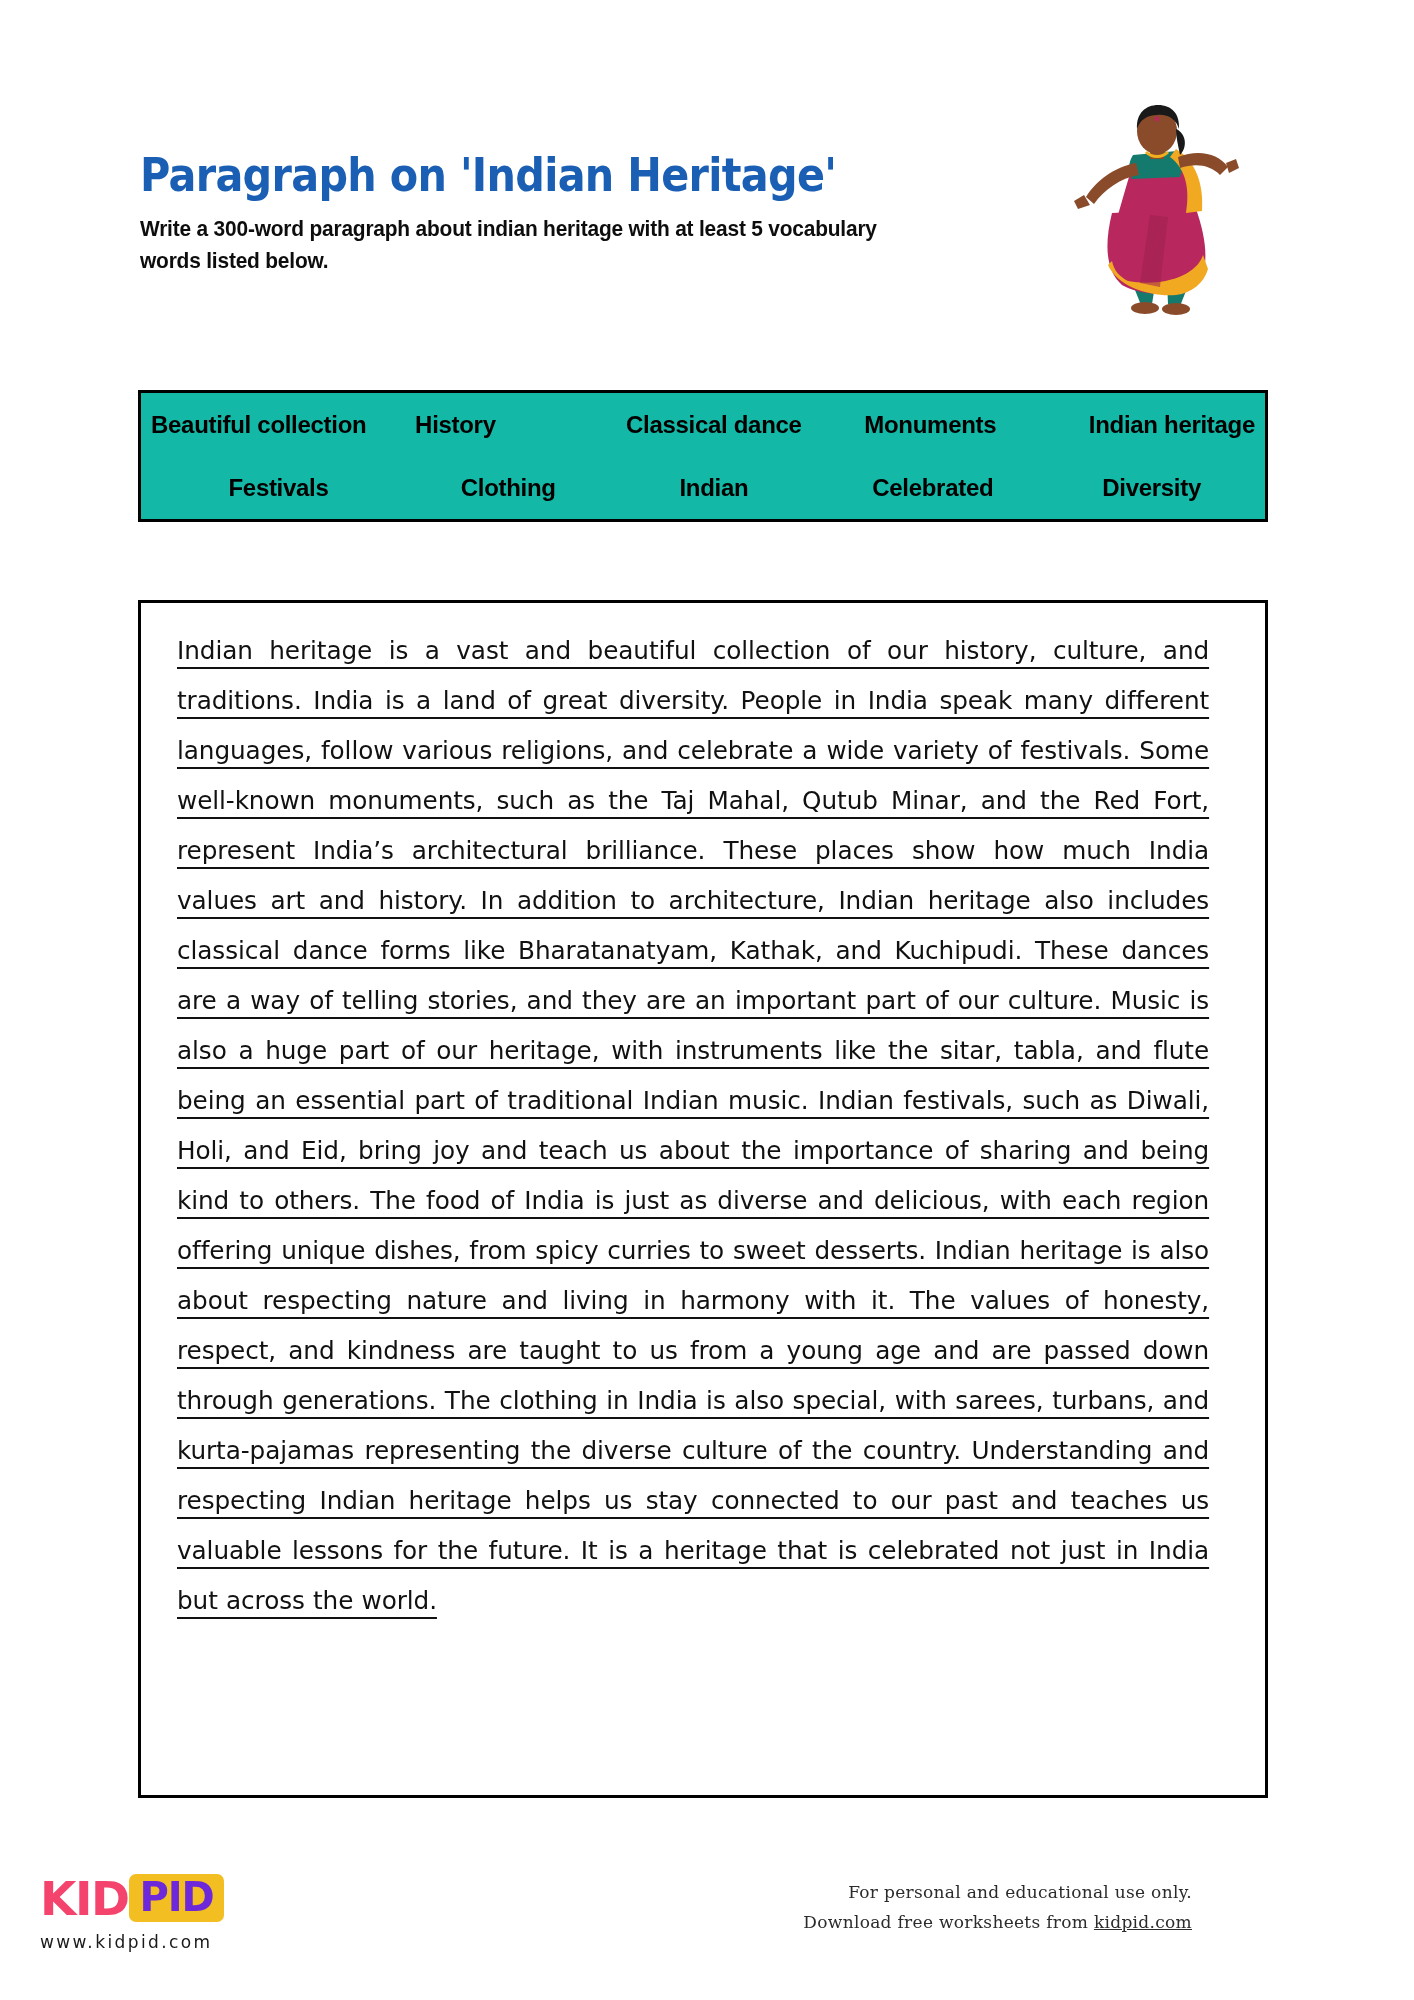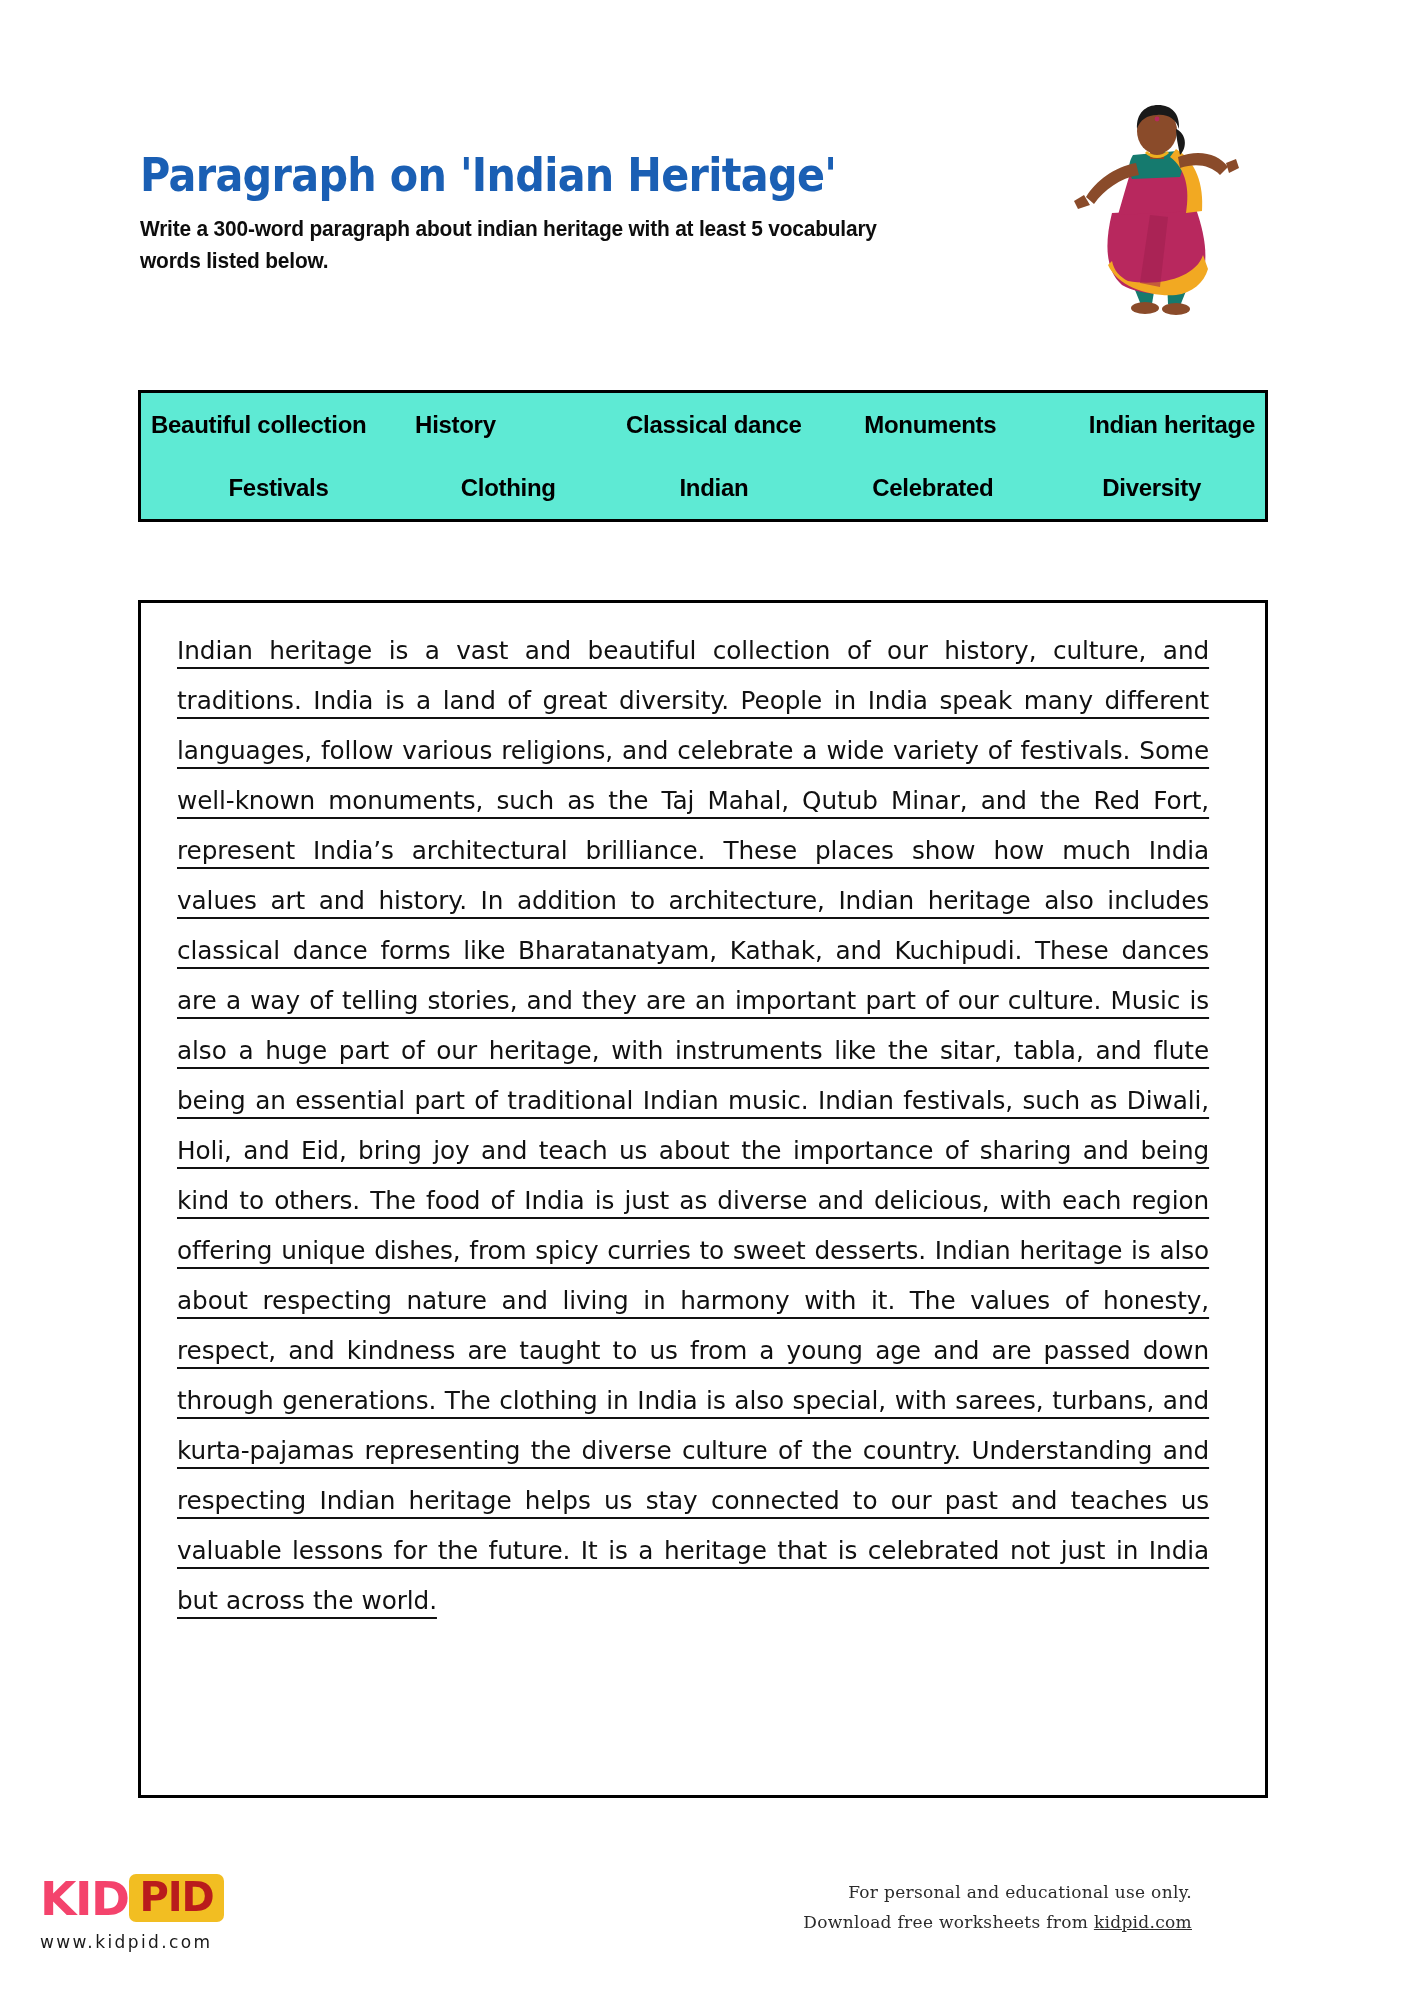--- a/index.html
+++ b/index.html
@@ -63,21 +63,21 @@
   }
 
   
   .vocab-box {
     position: absolute;
     left: 138px;
     top: 390px;
     width: 1130px;
     height: 132px;
     border: 3px solid #000;
-    background: #5eead4;
+    background: #14b8a6;
   }
   .vocab-row {
     display: flex;
     align-items: center;
     height: 50%;
     padding: 0 4px;
   }
   .vocab-cell {
     flex: 1 1 0;
     text-align: center;
@@ -145,21 +145,21 @@
     font-size: 47px;
     font-weight: bold;
     color: #F4436C;
     letter-spacing: -1.5px;
     line-height: 1;
   }
   .logo-pid {
     font-family: "DejaVu Sans", sans-serif;
     font-size: 40px;
     font-weight: bold;
-    color: #b91c1c;
+    color: #6d28d9;
     background: #F2BE22;
     border-radius: 7px;
     padding: 3px 10px 5px 10px;
     letter-spacing: -1px;
     line-height: 1;
     margin-left: 1px;
   }
   .logo-url {
     font-family: "DejaVu Sans", sans-serif;
     font-size: 17px;

